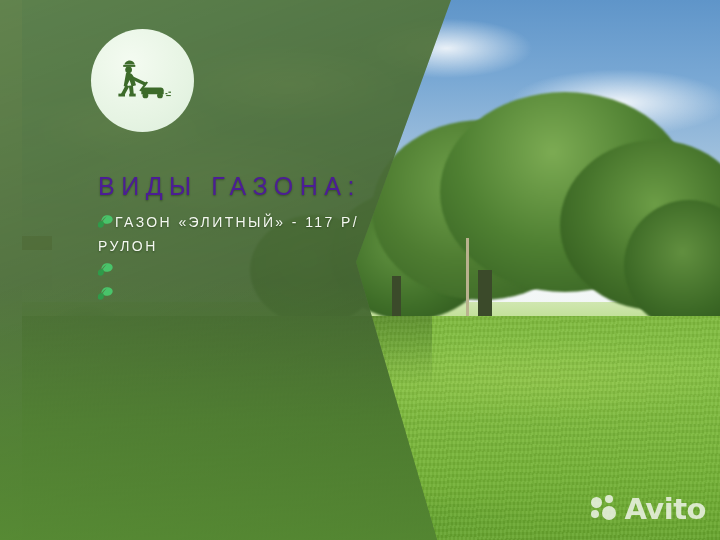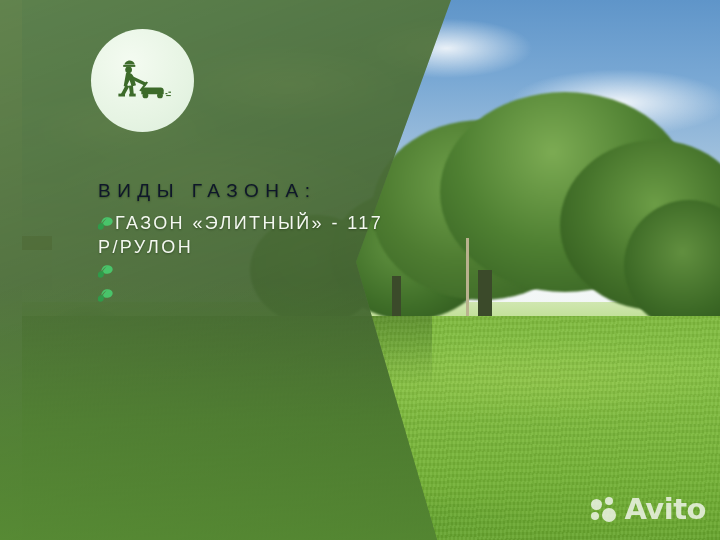--- a/index.html
+++ b/index.html
@@ -121,52 +121,52 @@
     border-radius:50%;
     background:radial-gradient(circle at 38% 32%, #f4fbf1 0%, #e6f4e3 62%, #dceedb 100%);
     display:flex;align-items:center;justify-content:center;
   }
   .logo-badge svg{display:block;}
 
   
   .content{position:absolute;left:98px;top:168px;width:286px;}
 
   .headline{
-    margin:12px 0 9px 0;
-    font-size:19px;
+    margin:4px 0 9px 0;
+    font-size:25px;
     font-weight:400;
     letter-spacing:6.5px;
-    color:#0f172a;
+    color:#4c1d95;
     text-transform:uppercase;
     white-space:nowrap;
     text-shadow:0 1px 2px rgba(20,40,12,.45);
   }
 
   .items{list-style:none;margin:0;padding:0;}
   .item{
-    font-size:18px;
+    font-size:14px;
     line-height:24px;
     letter-spacing:2.4px;
     color:#f4f8f1;
     text-transform:uppercase;
     margin:0;
     text-shadow:0 1px 2px rgba(20,40,12,.45);
   }
   .leaf{
     display:inline-block;
     width:15px;height:15px;
     vertical-align:-2px;
     margin-right:2px;
   }
   .leaf svg{display:block;}
 
   
   .avito{
     position:absolute;right:14px;bottom:16px;
-    display:flex;align-items:center;gap:7px;
+    display:flex;gap:7px;
     opacity:.82;
   }
   .avito-mark{position:relative;width:26px;height:26px;}
   .avito-mark i{position:absolute;border-radius:50%;background:#f3f7ee;display:block;}
   .am1{left:0;top:2px;width:11px;height:11px;}
   .am2{left:14px;top:0;width:8px;height:8px;}
   .am3{left:0;top:15px;width:8px;height:8px;}
   .am4{left:11px;top:11px;width:14px;height:14px;}
   .avito-word{
     font-size:29px;font-weight:700;color:#f3f7ee;

